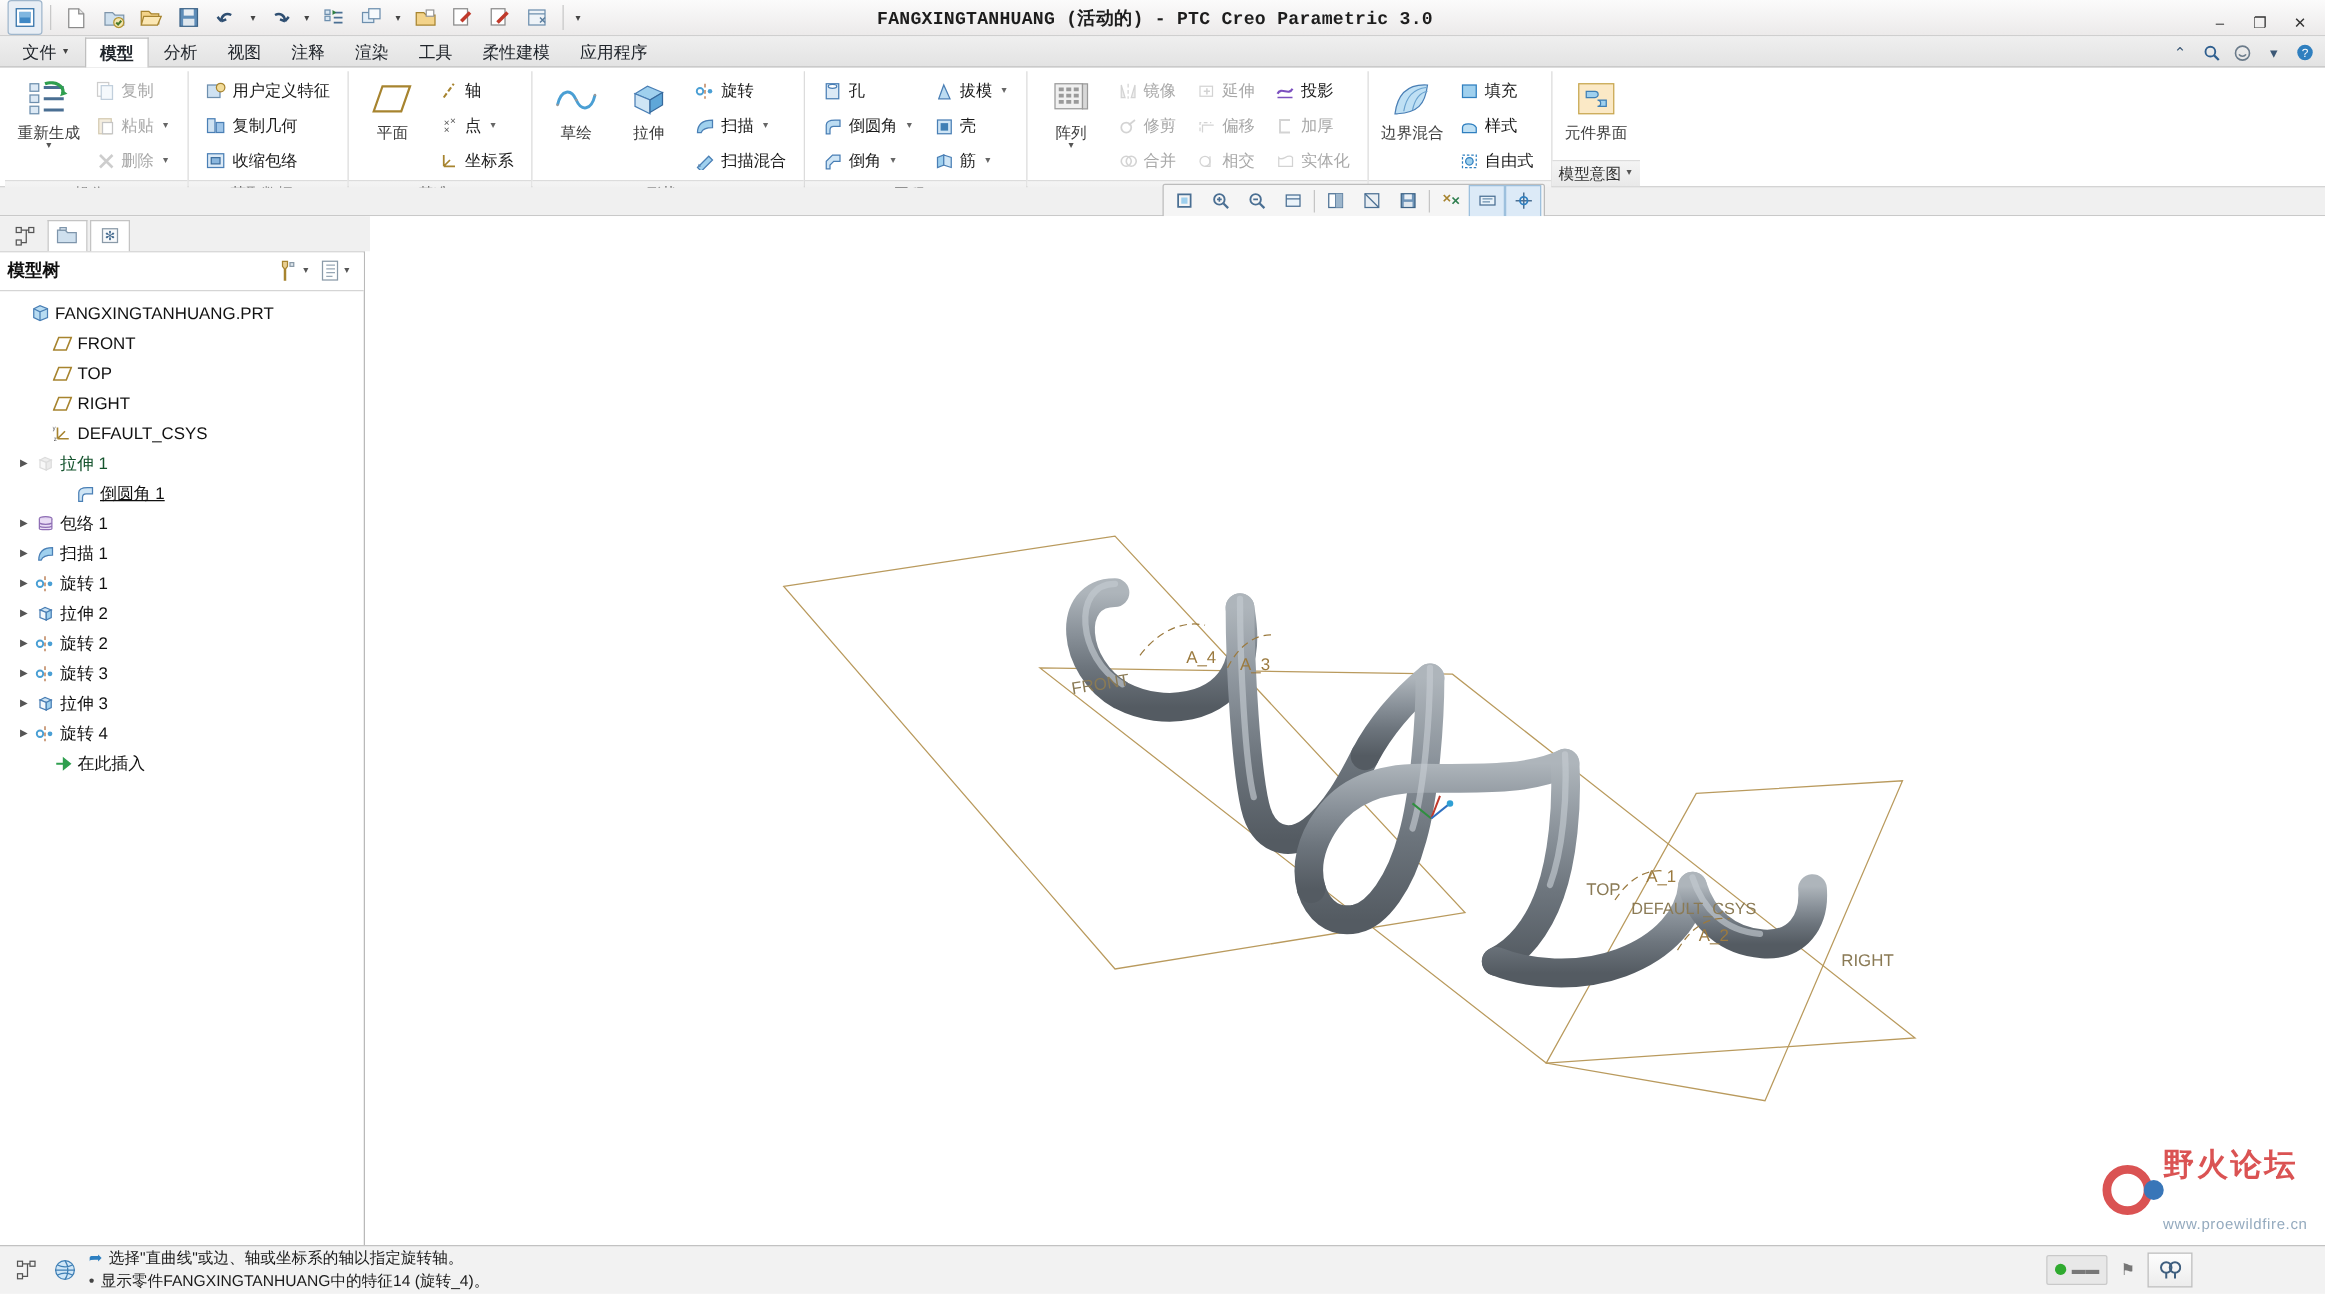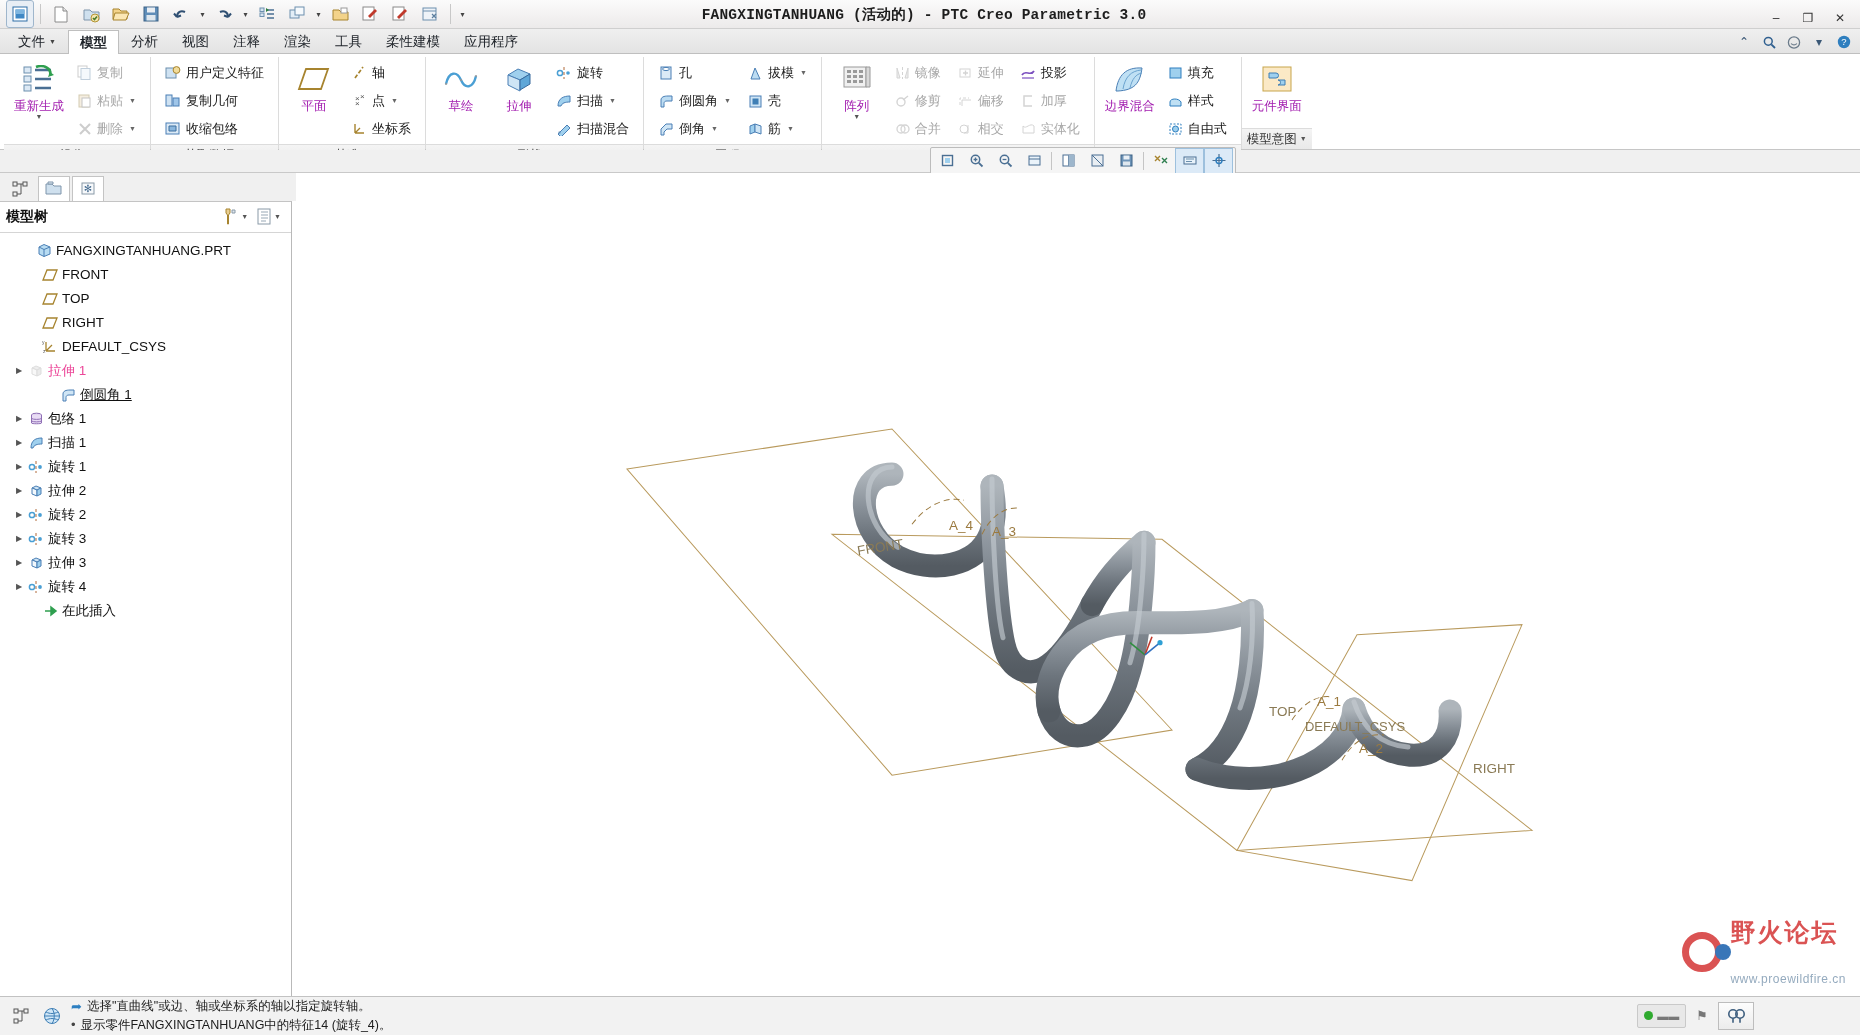--- a/index.html
+++ b/index.html
@@ -60,21 +60,21 @@
     display:flex;align-items:center;justify-content:center;gap:3px;
   }
   .rgroup-label .mini{font-size:7px;color:#555;}
   .gsep{width:1px;background:#dcdcdc;margin:3px 0 0 0;}
 
   .bigbtn{
     width:56px;display:flex;flex-direction:column;align-items:center;justify-content:flex-start;
     padding-top:3px;cursor:default;border:1px solid transparent;border-radius:3px;
   }
   .bigbtn .ico{height:38px;display:flex;align-items:center;justify-content:center;}
-  .bigbtn .lbl{font-size:12.5px;color:#a21caf;text-align:center;line-height:13px;margin-top:1px;}
+  .bigbtn .lbl{font-size:12.5px;color:#404040;text-align:center;line-height:13px;margin-top:1px;}
   .bigbtn .lbl.two{line-height:12px;}
   .bigbtn .dd{font-size:7px;color:#555;line-height:7px;}
 
   .colstack{display:flex;flex-direction:column;justify-content:space-between;gap:1px;padding:2px 2px;}
   .smbtn{
     height:25px;display:flex;align-items:center;gap:4px;padding:0 5px;cursor:default;
     border:1px solid transparent;border-radius:3px;white-space:nowrap;
   }
   .smbtn .ico{width:17px;height:17px;display:flex;align-items:center;justify-content:center;flex:0 0 17px;}
   .smbtn .lbl{font-size:13px;color:#1b1b1b;}
@@ -111,21 +111,21 @@
     background:#fff;
   }
   .tree-title{font-size:14px;font-weight:bold;color:#101010;flex:1;}
   .thbtn{display:flex;align-items:center;gap:2px;padding:0 3px;height:22px;border:1px solid transparent;}
   .thbtn .mini{font-size:7px;color:#555;}
   .tree-body{flex:1;overflow:hidden;padding-top:6px;}
   .trow{height:24px;display:flex;align-items:center;font-size:13.5px;color:#111;cursor:default;}
   .trow .arrow{width:14px;text-align:center;font-size:8px;color:#555;flex:0 0 14px;}
   .trow .tico{width:20px;display:flex;align-items:center;justify-content:center;flex:0 0 20px;}
   .trow .tlbl{padding-left:2px;white-space:nowrap;}
-  .trow.dim .tlbl{color:#ec4899;}
+  .trow.dim .tlbl{color:#14532d;}
   .trow.dim .tico{opacity:.4;}
 
   
   .canvas{flex:1;position:relative;background:#ffffff;overflow:hidden;}
   .wm{position:absolute;right:14px;bottom:10px;display:flex;align-items:center;gap:8px;opacity:.95;}
   .wm-ring{width:40px;height:40px;border-radius:50%;border:7px solid #d94a4a;box-sizing:border-box;position:relative;}
   .wm-ring:after{content:"";position:absolute;left:26px;top:5px;width:16px;height:16px;border-radius:50%;background:#2f6fb5;}
   .wm-txt{display:flex;flex-direction:column;line-height:1.05;gap:28px;}
   .wm-cn{font-size:25px;font-weight:bold;color:#d94a4a;letter-spacing:2px;}
   .wm-en{font-size:12px;color:#8fa6bb;letter-spacing:.5px;}
@@ -857,21 +857,21 @@
         <div class="thbtn">
           <svg width="16" height="17" viewBox="0 0 16 17">
               <rect x="2" y="1" width="12" height="15" fill="#fff" stroke="#8a9aa8"></rect>
               <path d="M5 4h7M5 7h7M5 10h7M5 13h5" stroke="#97a7b5"></path>
             </svg>
           <span class="mini">▼</span>
         </div>
       </div>
       <div class="tree-body">
 
-        <div class="trow" style="padding-left:20px;">
+        <div class="trow" style="padding-left:8px;">
           <span class="arrow"></span>
           <span class="tico">
               <svg width="15" height="15" viewBox="0 0 15 15">
                 <path d="M2 4l5-2.5L13 4v7l-6 2.5L2 11z" fill="#b8dcf2" stroke="#4a7fb5"></path>
                 <path d="M2 4l5 2.5L13 4M7 6.5v7" fill="none" stroke="#4a7fb5"></path>
               </svg>
             </span>
           <span class="tlbl">FANGXINGTANHUANG.PRT</span>
         </div>
 

